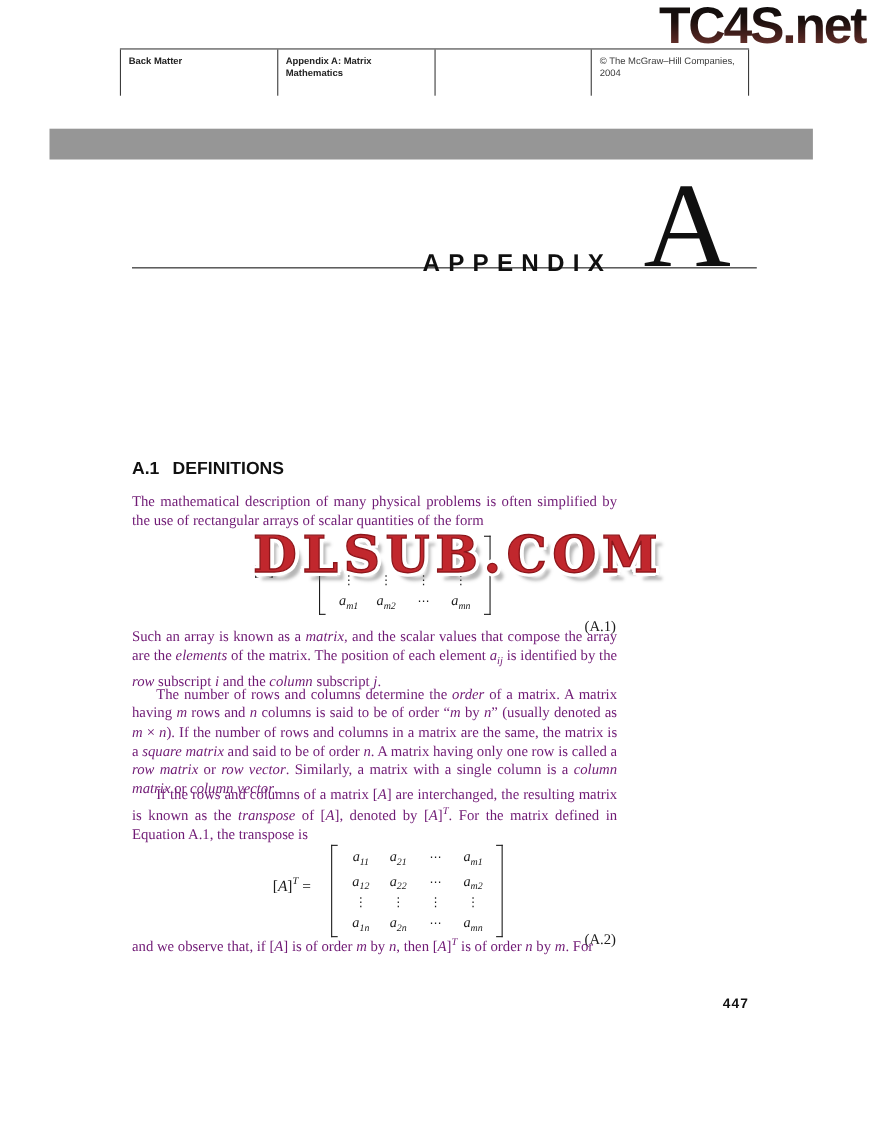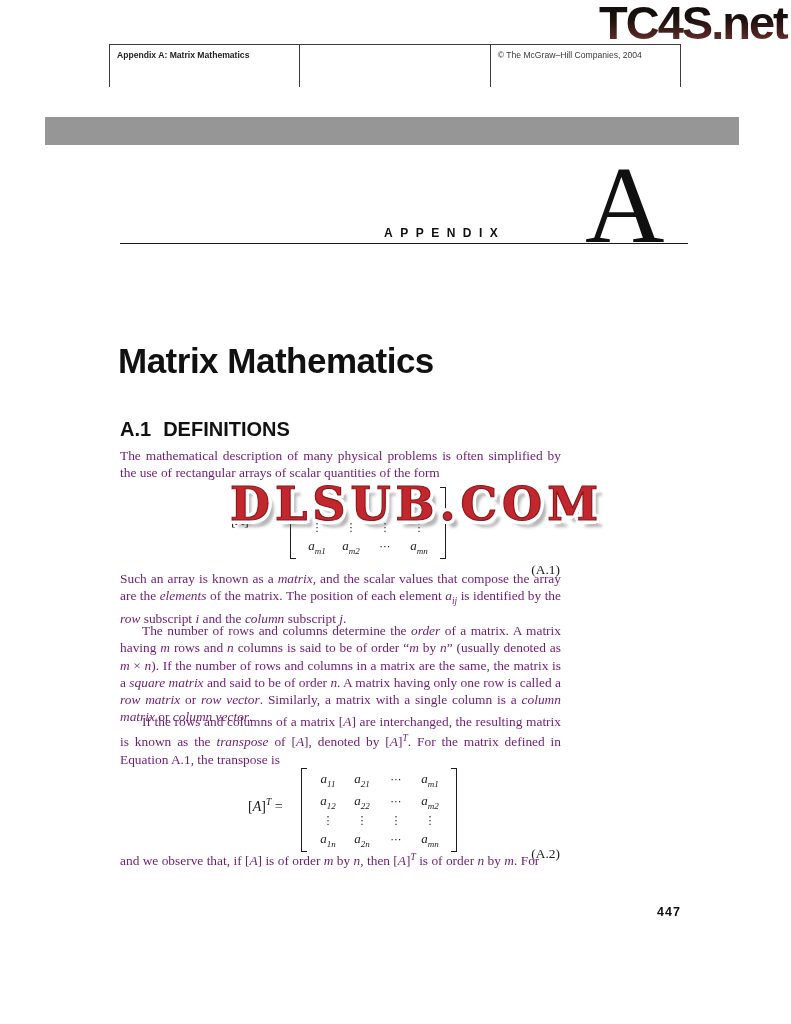--- a/index.html
+++ b/index.html
@@ -17,28 +17,28 @@
   .hcol{flex:1;height:37px;border-left:1px solid #3c3c3c;padding:5px 4px 0 7px;
         font-family:"Liberation Sans",sans-serif;font-size:8.6px;font-weight:700;line-height:11px;color:#232323;}
   .hcol.last{border-right:1px solid #3c3c3c;}
   .hcol.copyright{font-weight:400;color:#3a3a3a;}
 
   .graybar{position:absolute;left:45px;top:117px;width:694px;height:28px;background:#969696;}
 
   
   .app-rule{position:absolute;left:120px;top:243px;width:568px;height:1px;background:#1a1a1a;}
   .app-word{position:absolute;left:384px;top:226px;font-family:"Liberation Sans",sans-serif;
-            font-weight:700;font-size:12px;letter-spacing:7.5px;color:#101010;}
+            font-weight:700;font-size:22px;letter-spacing:7.5px;color:#101010;}
   .app-letter{position:absolute;left:585px;top:150px;font-family:"Liberation Serif",serif;
               font-size:110px;line-height:1;color:#101010;}
 
   .title{position:absolute;left:118px;top:341px;margin:0;font-family:"Liberation Sans",sans-serif;
          font-weight:700;font-size:35px;letter-spacing:-0.5px;color:#111;}
   .sec-head{position:absolute;left:120px;top:418px;font-family:"Liberation Sans",sans-serif;
-            font-weight:700;font-size:20px;color:#111;}
+            font-weight:700;font-size:16px;color:#111;}
   .sec-head .num{margin-right:12px;}
 
   
   .para{position:absolute;left:120px;width:441px;margin:0;font-size:13.4px;line-height:17.3px;
         text-align:justify;color:#701a75;}
   .para i{font-style:italic;}
   .para sub,.para sup,.eq-lhs sup{font-style:italic;font-size:9.5px;}
   #p1{top:447px;}
   #p2{top:570px;}
   #p3{top:622px;text-indent:22px;}
@@ -89,32 +89,32 @@
                          4px 5px 4px rgba(120,60,60,0.4);}
 </style>
 </head>
 <body>
 
 <div class="page">
 
   <div class="wm-top">TC4S.net</div>
 
   <div class="header">
+    <div class="hcol">Back Matter</div>
     <div class="hcol">Appendix A: Matrix Mathematics</div>
     <div class="hcol"></div>
     <div class="hcol copyright last">© The McGraw–Hill Companies, 2004</div>
   </div>
 
   <div class="graybar"></div>
 
   <div class="app-rule"></div>
   <div class="app-word">APPENDIX</div>
   <div class="app-letter">A</div>
 
-  <h1 class="title">Matrix Mathematics</h1>
 
   <div class="sec-head">
     <span class="num">A.1</span><span>DEFINITIONS</span>
   </div>
 
   <p class="para" id="p1">The mathematical description of many physical problems is often simplified by the use of rectangular arrays of scalar quantities of the form</p>
 
   <div class="equation" id="eq1">
     <span class="eq-lhs">[<i>A</i>] =</span>
     <div class="mat">

